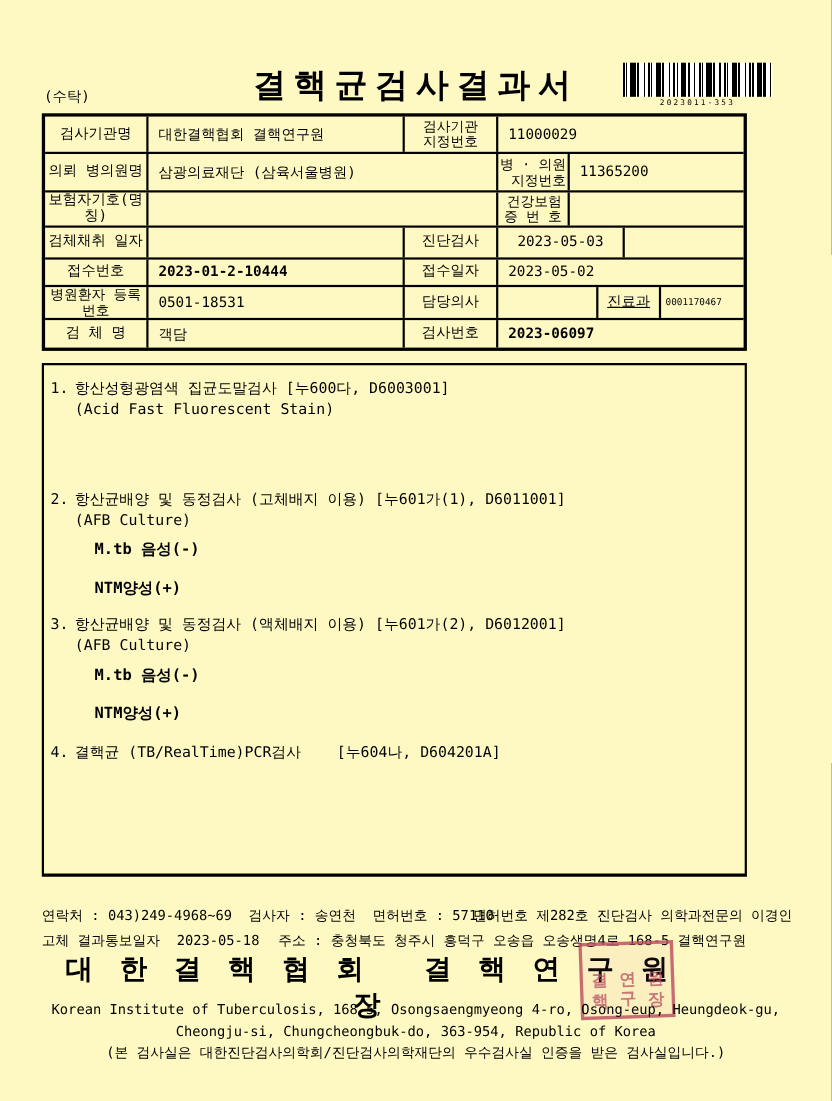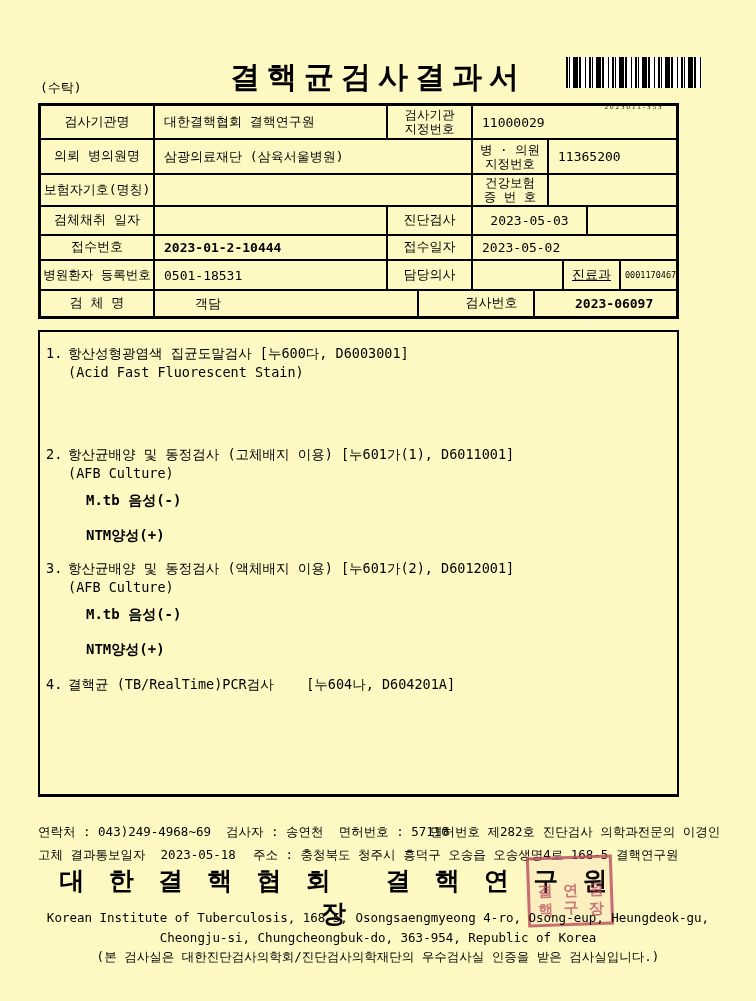--- a/index.html
+++ b/index.html
@@ -16,44 +16,44 @@
     font-size:30px;font-weight:bold;letter-spacing:7px;
   }
   .barcode-wrap{position:absolute;left:566px;top:57px;width:136px;text-align:center;}
   .barcode-img{
     width:136px;height:31px;
     background:repeating-linear-gradient(90deg,
       #000 0 2px,#fff 2px 3px,#000 3px 4px,#fff 4px 7px,
       #000 7px 12px,#fff 12px 13px,#000 13px 15px,#fff 15px 19px,
       #000 19px 20px,#fff 20px 23px);
   }
-  .barcode-text{font-size:7px;letter-spacing:2px;margin-top:15px;font-family:Liberation Serif, serif;}
+  .barcode-text{font-size:7px;letter-spacing:2px;margin-top:1px;}
   
   .itable{
     position:absolute;left:38px;top:103px;width:641px;
     border:3px solid #000;box-sizing:border-box;
   }
   .irow{display:flex;border-bottom:2px solid #000;}
   .irow:last-child{border-bottom:none;}
   .cell{
     box-sizing:border-box;border-right:2px solid #000;
     display:flex;align-items:center;font-size:13px;
     overflow:hidden;flex:none;
   }
   .cell:last-child{border-right:none;flex:1;}
   .lab{justify-content:center;text-align:center;white-space:pre-line;line-height:1.12;}
   .lab2{font-size:12.5px;}
   .val{padding-left:9px;}
   .valc{justify-content:center;text-align:center;}
   .bold{font-weight:bold;}
   .tiny{font-size:8.5px;padding-left:4px;letter-spacing:0;}
   .h32{height:32px;} .h33{height:33px;} .h30{height:30px;}
-  .h27{height:27px;} .h23{height:23px;} .h28{height:28px;} .h25{height:25px;gap:31px;}
-  .wA{width:114px;} .w233{width:233px;} .w318{width:318px;} .w85{width:85px;}
-  .w65{width:76px;} .w115{width:115px;} .w45{width:45px;} .w91{width:91px;} .w49{width:57px;text-decoration:underline;}
+  .h27{height:27px;} .h23{height:23px;} .h28{height:28px;} .h25{height:25px;}
+  .wA{width:94px;} .w233{width:233px;} .w318{width:318px;} .w85{width:85px;}
+  .w65{width:65px;text-align:right;} .w115{width:115px;} .w45{width:45px;} .w91{width:91px;} .w49{width:57px;text-decoration:underline;}
   
   .results-box{
     position:absolute;left:38px;top:330px;width:641px;height:467px;
     border:2px solid #000;border-bottom-width:3px;box-sizing:border-box;
     padding:12px 6px 0 6px;font-size:13.5px;line-height:19px;
   }
   .res-line{display:flex;white-space:pre-wrap;}
   .res-no{width:22px;flex:none;}
   .res-sub{padding-left:22px;}
   .res-finding{padding-left:40px;font-weight:bold;font-size:14px;}

